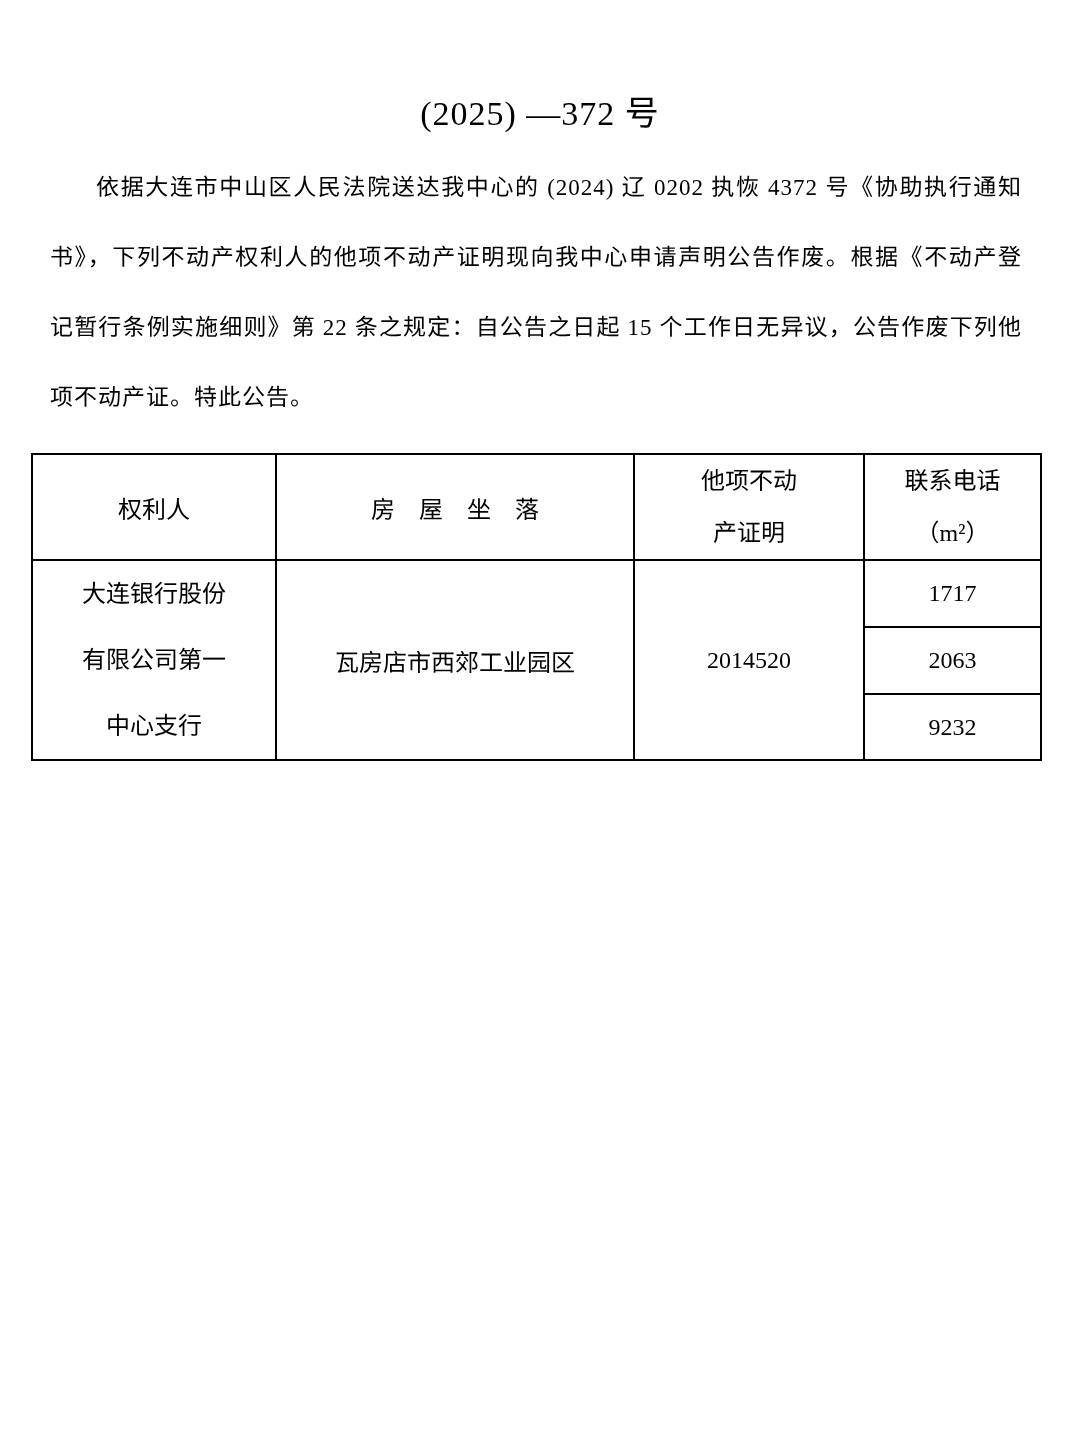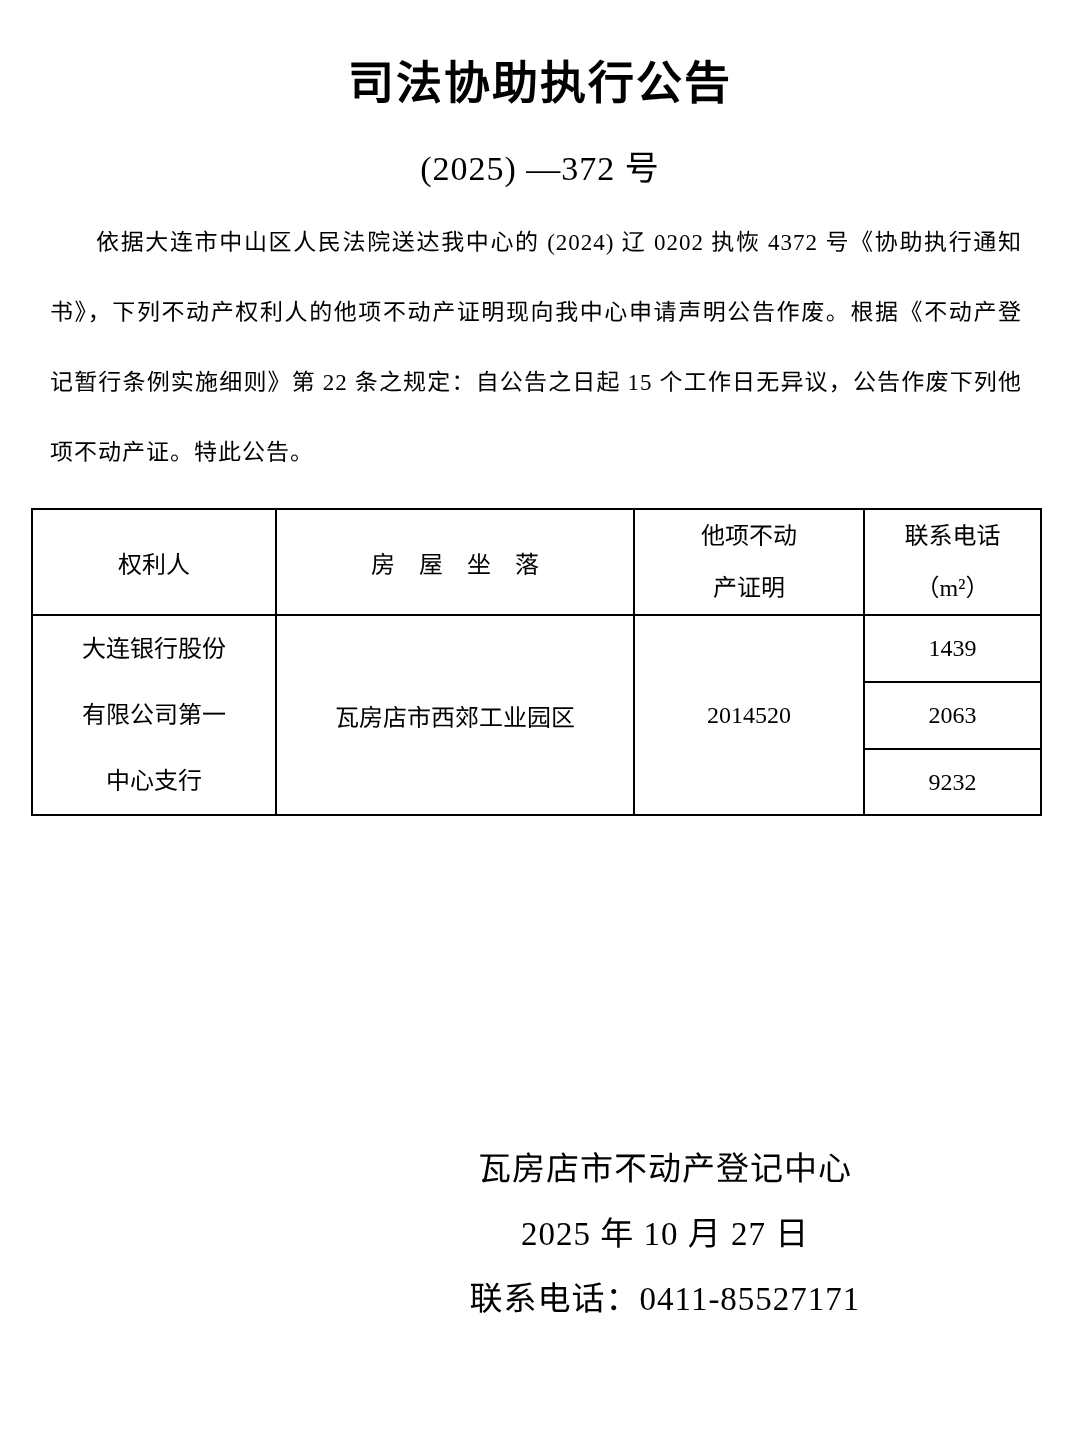--- a/index.html
+++ b/index.html
@@ -77,21 +77,20 @@
     line-height: 65px;
     letter-spacing: 1px;
   }
   .doc-footer div { margin: 0; }
 </style>
 </head>
 <body>
 
 <div class="page">
 
-  <h1 class="doc-title">司法协助执行公告</h1>
 
   <div class="doc-number">(2025) —372 号</div>
 
   <p class="doc-body">依据大连市中山区人民法院送达我中心的 (2024) 辽 0202 执恢 4372 号《协助执行通知书》，下列不动产权利人的他项不动产证明现向我中心申请声明公告作废。根据《不动产登记暂行条例实施细则》第 22 条之规定：自公告之日起 15 个工作日无异议，公告作废下列他项不动产证。特此公告。</p>
 
   <table class="announce-table">
     <colgroup>
       <col style="width:244px">
       <col style="width:358px">
       <col style="width:230px">
@@ -105,30 +104,25 @@
 产证明</td>
         <td class="twoline">联系电话
 （m²）</td>
       </tr>
       <tr class="body-row-1">
         <td rowspan="3">
           <div class="rightholder-text">大连银行股份有限公司第一中心支行</div>
         </td>
         <td rowspan="3">瓦房店市西郊工业园区</td>
         <td rowspan="3">2014520</td>
-        <td>1439</td>
+        <td>1717</td>
       </tr>
       <tr class="body-row-2">
         <td>2063</td>
       </tr>
       <tr class="body-row-3">
         <td>9232</td>
       </tr>
     </tbody>
   </table>
 
-  <div class="doc-footer">
-    <div>瓦房店市不动产登记中心</div>
-    <div>2025 年 10 月 27 日</div>
-    <div>联系电话：0411-85527171</div>
-  </div>
 
 </div>
 
 </body></html>

